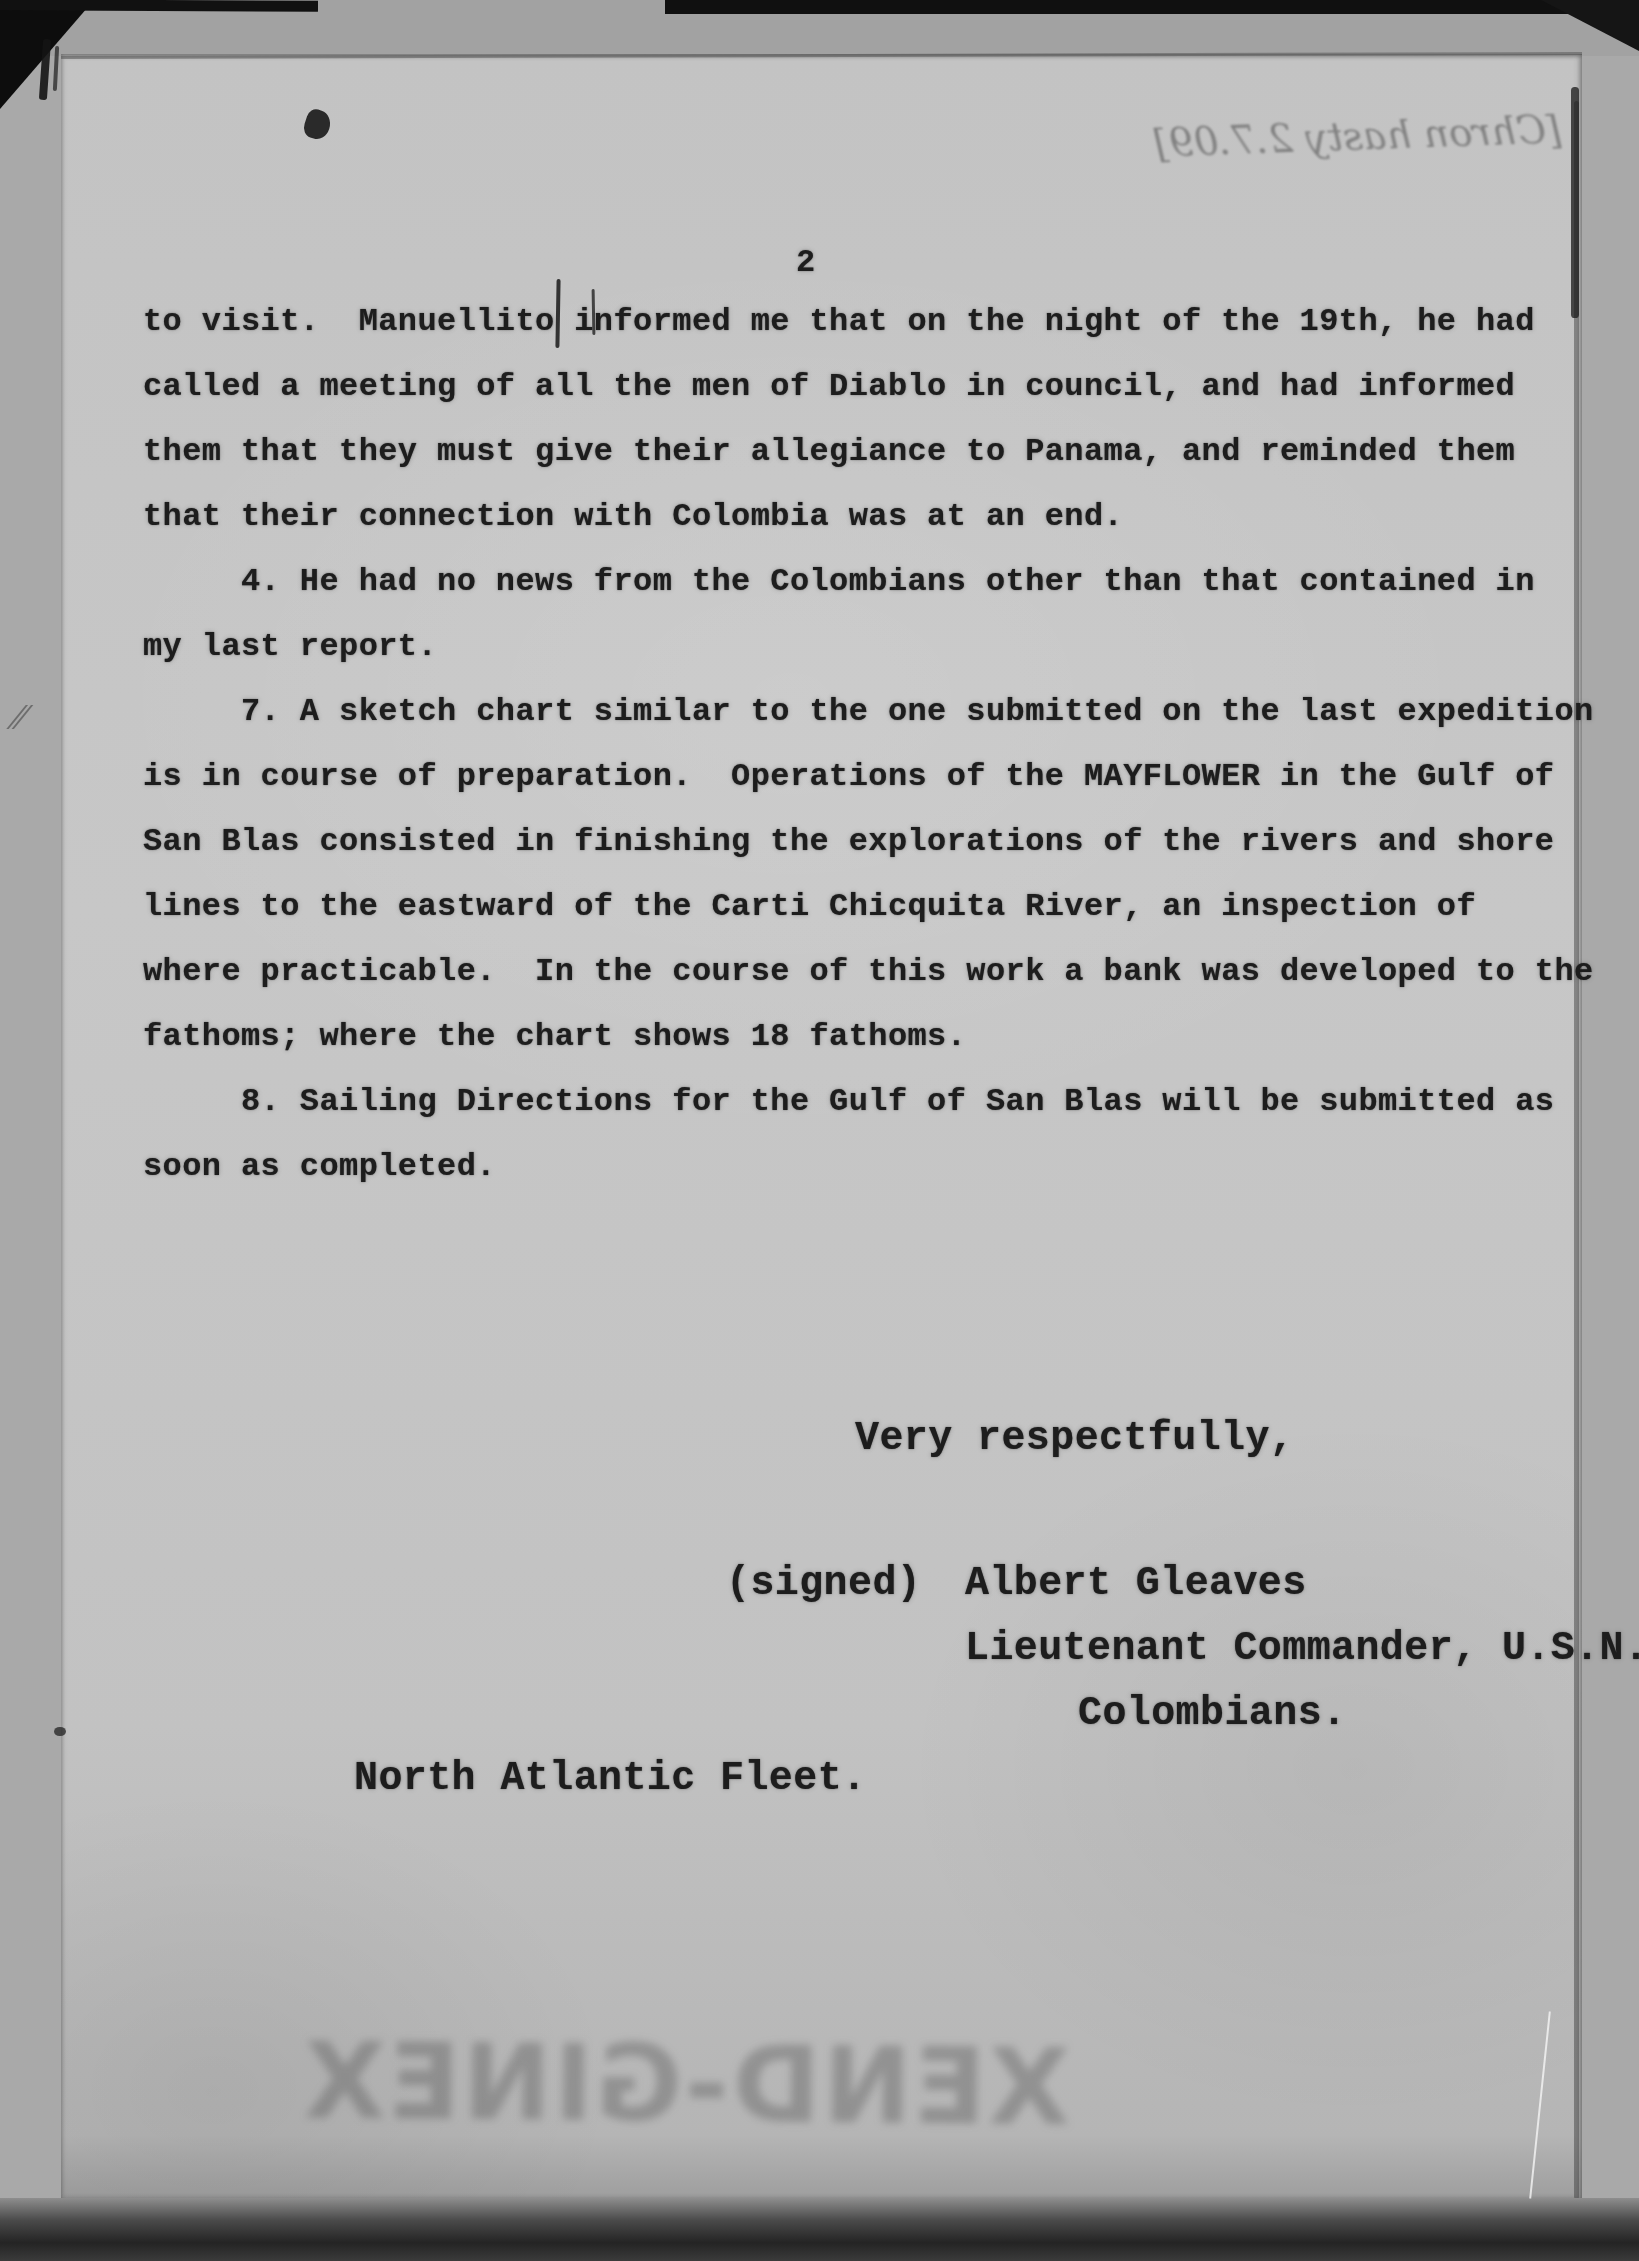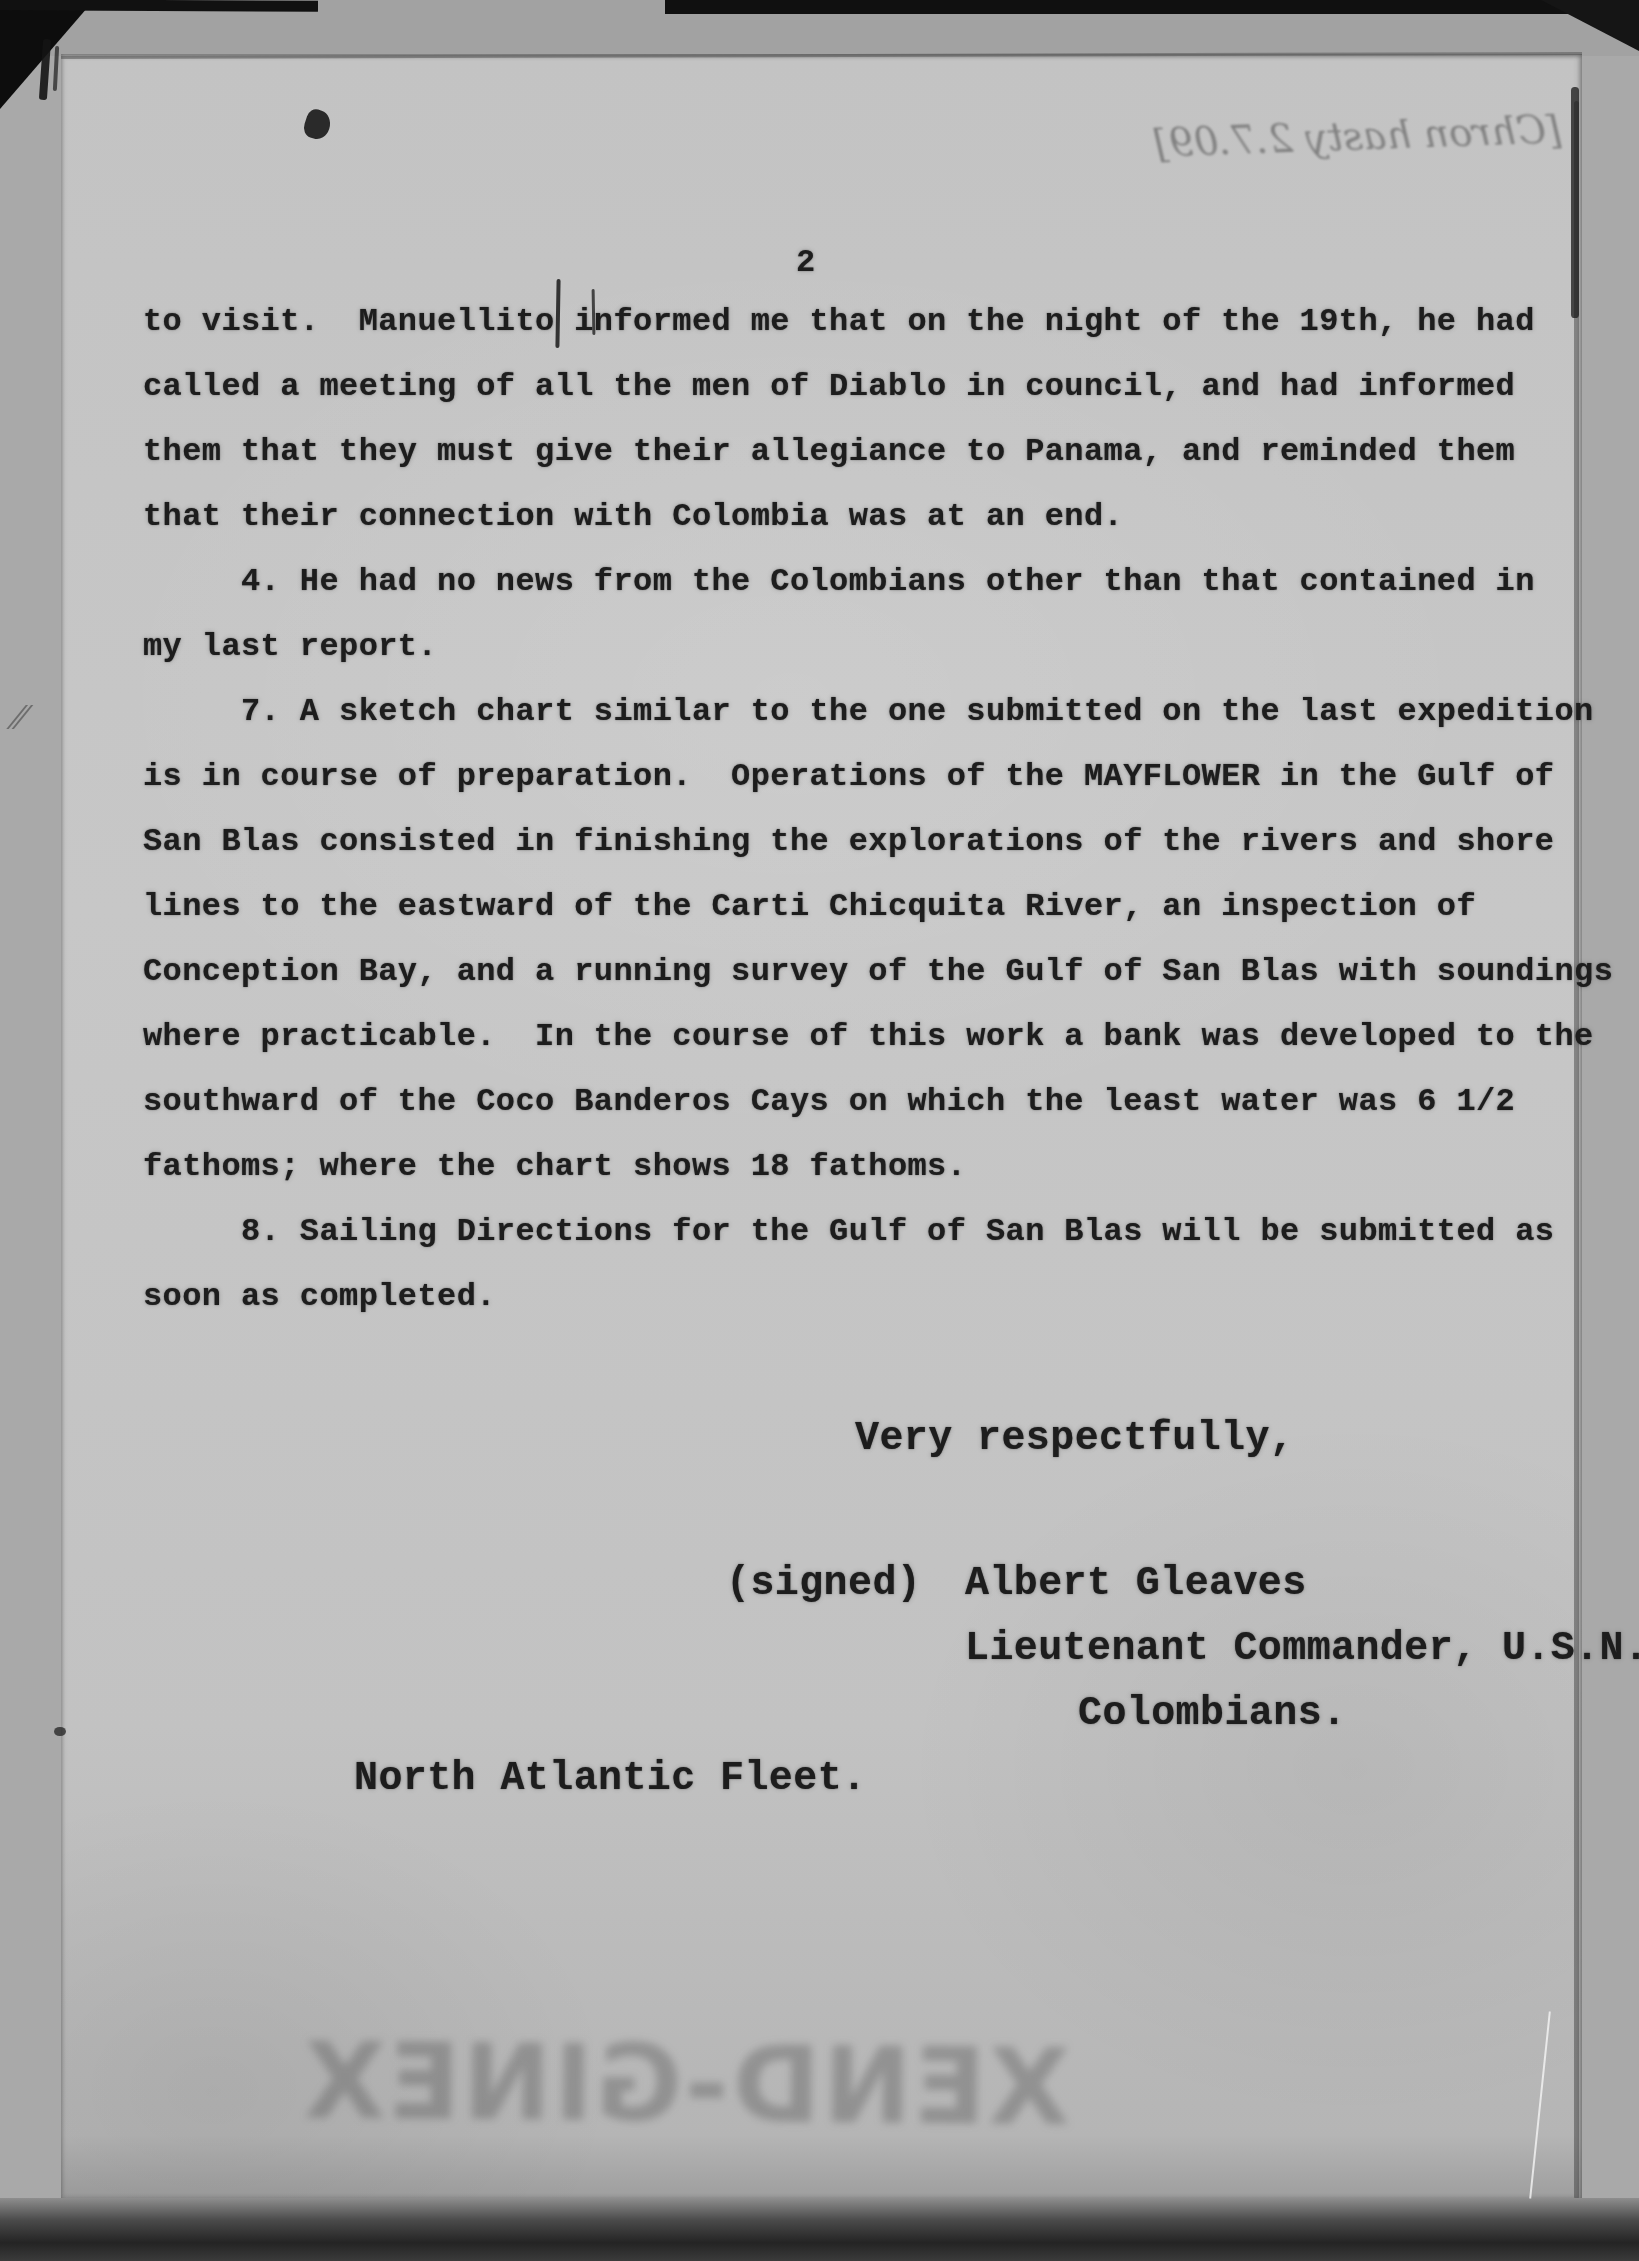--- a/index.html
+++ b/index.html
@@ -103,23 +103,21 @@
       <div class="line">to visit.  Manuellito informed me that on the night of the 19th, he had</div>
       <div class="line">called a meeting of all the men of Diablo in council, and had informed</div>
       <div class="line">them that they must give their allegiance to Panama, and reminded them</div>
       <div class="line">that their connection with Colombia was at an end.</div>
       <div class="line">     4. He had no news from the Colombians other than that contained in</div>
       <div class="line">my last report.</div>
       <div class="line">     7. A sketch chart similar to the one submitted on the last expedition</div>
       <div class="line">is in course of preparation.  Operations of the MAYFLOWER in the Gulf of</div>
       <div class="line">San Blas consisted in finishing the explorations of the rivers and shore</div>
       <div class="line">lines to the eastward of the Carti Chicquita River, an inspection of</div>
-      <div class="line">Conception Bay, and a running survey of the Gulf of San Blas with soundings</div>
       <div class="line">where practicable.  In the course of this work a bank was developed to the</div>
-      <div class="line">southward of the Coco Banderos Cays on which the least water was 6 1/2</div>
       <div class="line">fathoms; where the chart shows 18 fathoms.</div>
       <div class="line">     8. Sailing Directions for the Gulf of San Blas will be submitted as</div>
       <div class="line">soon as completed.</div>
     </div>
 
   <div class="typed closing-item pos-salutation">Very respectfully,</div>
   <div class="typed closing-item pos-signed">(signed)</div>
   <div class="typed closing-item pos-name">Albert Gleaves</div>
   <div class="typed closing-item pos-title">Lieutenant Commander, U.S.N.,</div>
   <div class="typed closing-item pos-commanding">Colombians.</div>

